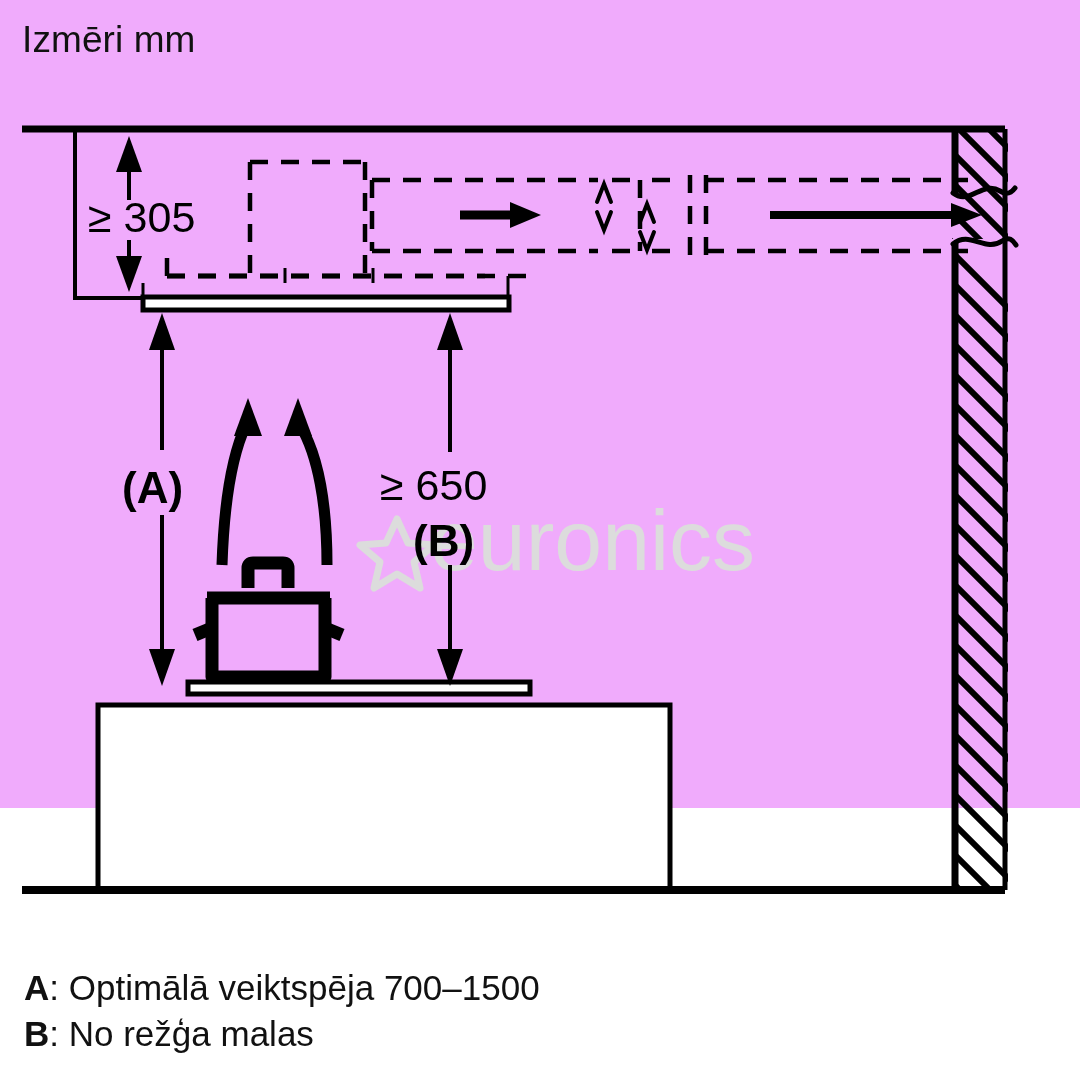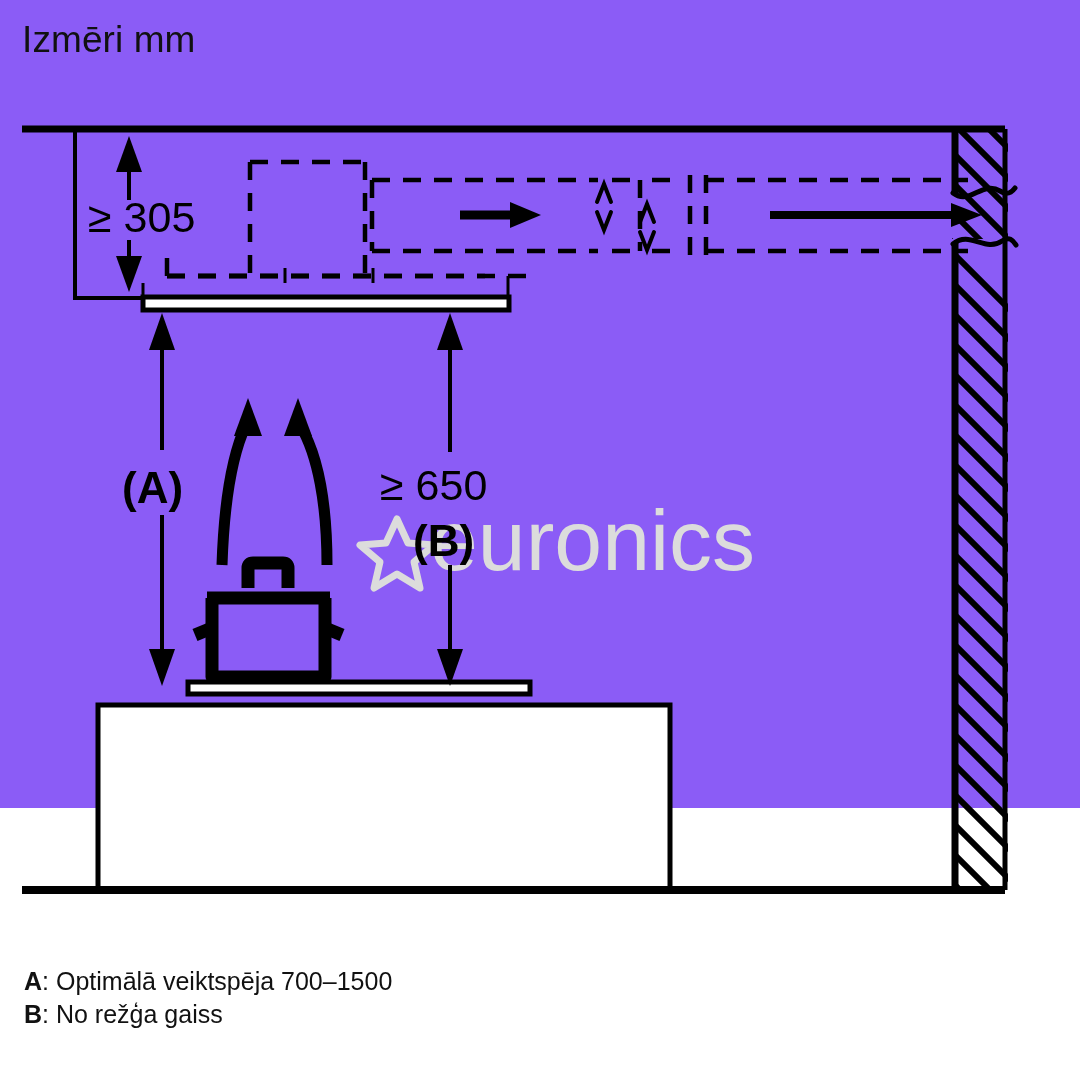--- a/index.html
+++ b/index.html
@@ -11,21 +11,21 @@
     width: 1080px;
     height: 1080px;
     font-family: "Liberation Sans", sans-serif;
     color: #000000;
     overflow: hidden;
   }
   #page {
     position: relative;
     width: 1080px;
     height: 808px;
-    background: #8b5cf6;
+    background: #f0abfc;
   }
   .title-block {
     position: absolute;
     left: 22px;
     top: 16px;
     line-height: 1.28;
   }
   .title-line {
     font-size: 37px;
     font-weight: 400;
@@ -38,21 +38,21 @@
     left: 0;
     top: 0;
   }
   .legend-block {
     position: absolute;
     left: 24px;
     top: 965px;
     line-height: 1.30;
   }
   .legend-line {
-    font-size: 25px;
+    font-size: 35px;
     font-weight: 400;
     color: #111111;
     white-space: nowrap;
   }
   .legend-key {
     font-weight: 700;
   }
 </style>
 </head>
 <body>
@@ -256,17 +256,17 @@
       <line x1="373" y1="268" x2="373" y2="283"></line>
     </g>
 
   </svg>
 
   <div class="legend-block">
     <div class="legend-line">
       <span class="legend-key">A</span><span>:</span><span> Optimālā veiktspēja 700–1500</span>
     </div>
     <div class="legend-line">
-      <span class="legend-key">B</span><span>:</span><span> No režģa gaiss</span>
+      <span class="legend-key">B</span><span>:</span><span> No režģa malas</span>
     </div>
   </div>
 
 </div>
 
 </body></html>

